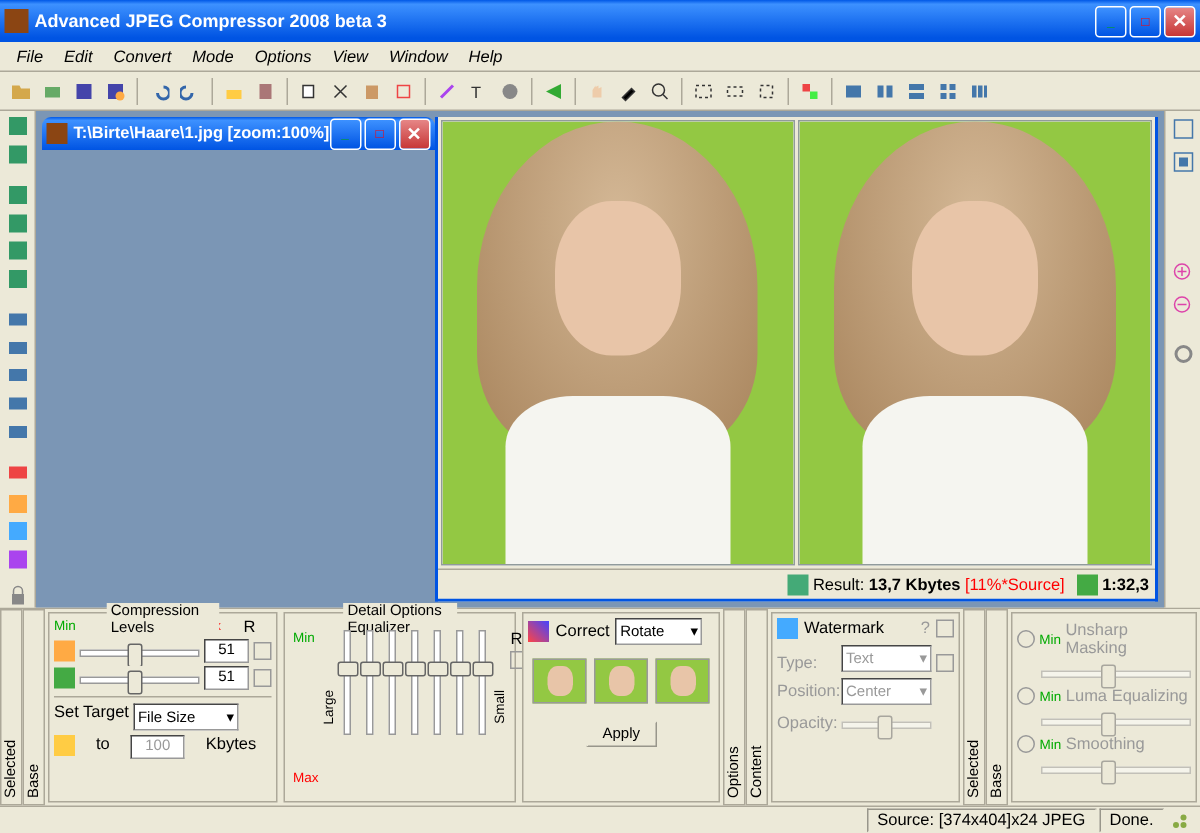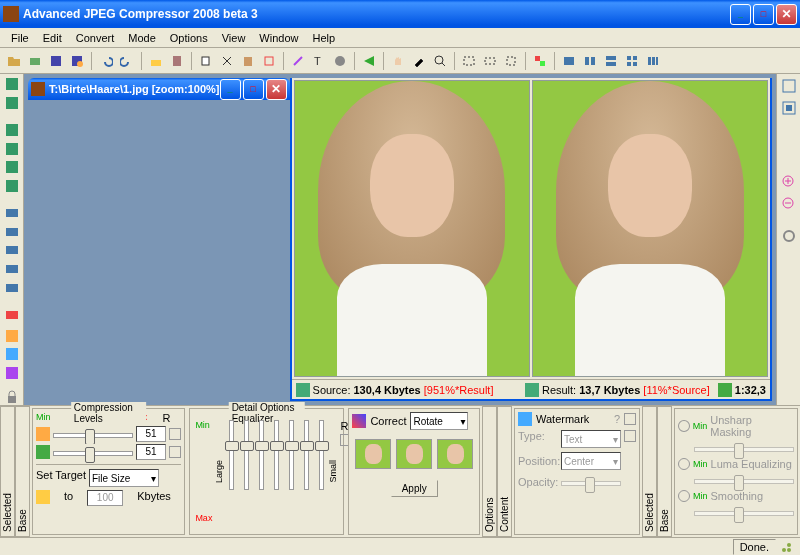--- a/index.html
+++ b/index.html
@@ -6,21 +6,21 @@
 body { background: #ece9d8; width: 800px; height: 555px; overflow: hidden; }
 .titlebar { background: linear-gradient(to bottom, #0058e6, #3d91ff 10%, #0054e3 90%, #0054e3); height: 28px; display: flex; align-items: center; padding: 0 3px; color: white; }
 .titlebar .icon { width: 16px; height: 16px; background: #8b4513; margin-right: 4px; }
 .titlebar .title { flex: 1; font-weight: bold; font-size: 12px; }
 .wbtns { display: flex; gap: 2px; }
 .wbtn { width: 21px; height: 21px; border: 1px solid white; border-radius: 3px; display: flex; align-items: center; justify-content: center; color: white; font-weight: bold; font-size: 12px; }
 .wbtn.min { background: linear-gradient(#3d91ff, #0054e3); }
 .wbtn.max { background: linear-gradient(#3d91ff, #0054e3); }
 .wbtn.close { background: linear-gradient(#e68686, #c73636); }
 .menubar { background: #ece9d8; height: 20px; display: flex; align-items: center; padding: 0 4px; border-bottom: 1px solid #aca899; }
-.menubar span { padding: 2px 7px; }
+.menubar span { padding: 2px 7px; font-style: italic; }
 .toolbar { background: #ece9d8; height: 26px; display: flex; align-items: center; padding: 2px 4px; border-bottom: 1px solid #aca899; gap: 1px; }
 .tbtn { width: 20px; height: 20px; display: flex; align-items: center; justify-content: center; border: 1px solid transparent; }
 .tsep { width: 1px; height: 18px; background: #aca899; margin: 0 3px; }
 .ticon { width: 14px; height: 14px; }
 .workspace { display: flex; height: calc(555px - 28px - 20px - 26px - 132px - 18px); }
 .lefttool { width: 24px; background: #ece9d8; border-right: 1px solid #aca899; display: flex; flex-direction: column; align-items: center; padding-top: 2px; gap: 2px; }
 .righttool { width: 24px; background: #ece9d8; border-left: 1px solid #aca899; display: flex; flex-direction: column; align-items: center; padding-top: 2px; gap: 2px; }
 .sidebtn { width: 20px; height: 20px; display: flex; align-items: center; justify-content: center; }
 .docarea { flex: 1; background: #7b96b5; padding: 4px; display: flex; flex-direction: row; }
 .doctitle { background: linear-gradient(to bottom, #0058e6, #3d91ff 10%, #0054e3); height: 22px; display: flex; align-items: center; padding: 0 3px; color: white; border-radius: 6px 6px 0 0; }
@@ -355,26 +355,20 @@
         </div>
         <div class="imgpane">
           <div class="woman">
               <div class="hair"></div>
               <div class="face"></div>
               <div class="tank"></div>
             </div>
         </div>
       </div>
       <div class="infobar">
-        <div class="infoseg">
-          <div class="ico"></div>
-          <span>Source:</span>
-          <b>130,4 Kbytes</b>
-          <span class="red">[951%*Result]</span>
-        </div>
         <div style="flex:1"></div>
         <div class="infoseg">
           <div class="ico"></div>
           <span>Result:</span>
           <b>13,7 Kbytes</b>
           <span class="red">[11%*Source]</span>
         </div>
         <div class="infoseg">
           <div class="ico" style="background:#4a4"></div>
           <b>1:32,3</b>
@@ -496,21 +490,21 @@
   <div class="vtab">Options</div>
   <div class="vtab">Content</div>
 
   <div class="bpsection" style="width:130px">
     <div style="display:flex;align-items:center;gap:4px">
       <div style="width:14px;height:14px;background:#4af"></div>
       <span style="flex:1">Watermark</span>
       <span style="color:#999">?</span>
       <div style="width:12px;height:12px;border:1px solid #999"></div>
     </div>
-    <div style="display:flex;align-items:flex-start;gap:3px;margin-top:4px">
+    <div style="display:flex;align-items:flex-end;gap:3px;margin-top:4px">
       <span style="color:#999;width:40px">Type:</span>
       <div class="combo" style="width:60px;color:#999">Text</div>
       <div style="width:12px;height:12px;border:1px solid #999"></div>
     </div>
     <div style="display:flex;align-items:center;gap:3px;margin-top:4px">
       <span style="color:#999;width:40px">Position:</span>
       <div class="combo" style="width:60px;color:#999">Center</div>
     </div>
     <div style="display:flex;align-items:center;gap:3px;margin-top:4px">
       <span style="color:#999;width:40px">Opacity:</span>
@@ -538,20 +532,21 @@
       <div style="width:12px;height:12px;border:1px solid #999;border-radius:50%"></div>
       <span class="min">Min</span>
       <span style="color:#999">Smoothing</span>
     </div>
     <div class="slider" style="width:100px;opacity:0.5;margin-left:16px"></div>
   </div>
 </div>
 
 <div class="statusbar">
   <div style="flex:1"></div>
+  <div class="sseg">Source: [374x404]x24 JPEG</div>
   <div class="sseg">Done.</div>
   <div style="width:16px;height:14px">
     <svg width="16" height="14">
         <circle fill="#8a4" cx="6" cy="10" r="2"></circle>
         <circle fill="#8a4" cx="11" cy="10" r="2"></circle>
         <circle fill="#8a4" cx="11" cy="5" r="2"></circle>
       </svg>
   </div>
 </div>
 

